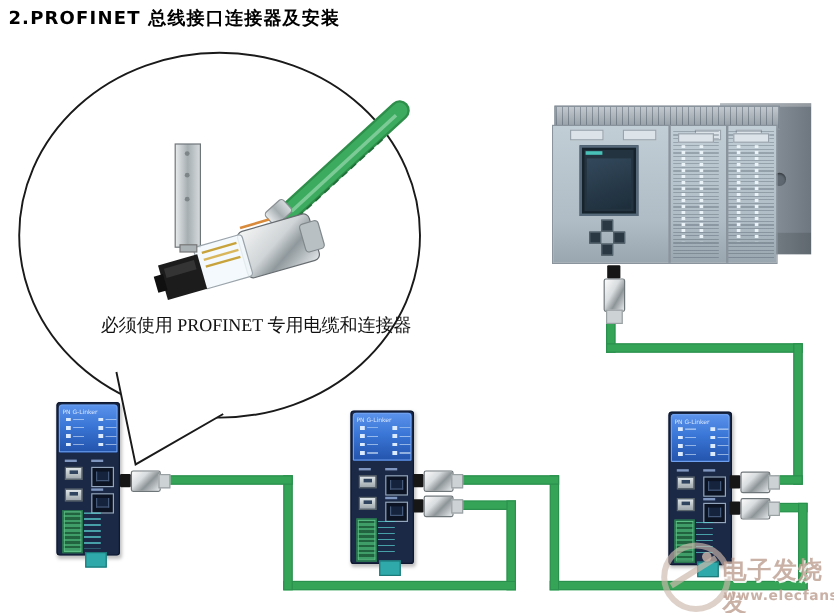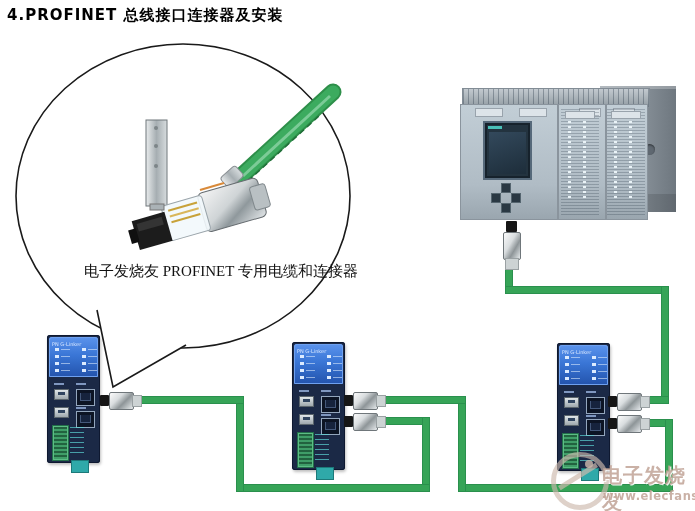--- a/index.html
+++ b/index.html
@@ -86,21 +86,21 @@
 
   
   #callout-text{left:84px;top:262px;width:260px;font-family:"Liberation Serif","DejaVu Serif",serif;
                 font-size:15px;color:#111;white-space:nowrap;}
 </style>
 </head>
 <body>
 
 <div id="canvas">
 
-  <div class="abs" id="title">4.PROFINET 总线接口连接器及安装</div>
+  <div class="abs" id="title">2.PROFINET 总线接口连接器及安装</div>
 
   <div class="cable" style="left:505px;top:264px;width:8px;height:30px;"></div>
   <div class="cable" style="left:505px;top:286px;width:164px;height:8px;"></div>
   <div class="cable" style="left:661px;top:286px;width:8px;height:118px;"></div>
   <div class="cable" style="left:646px;top:396px;width:23px;height:8px;"></div>
 
   <div class="cable" style="left:646px;top:419px;width:27px;height:8px;"></div>
   <div class="cable" style="left:665px;top:419px;width:8px;height:73px;"></div>
   <div class="cable" style="left:458px;top:484px;width:215px;height:8px;"></div>
   <div class="cable" style="left:458px;top:396px;width:8px;height:96px;"></div>
@@ -310,21 +310,21 @@
 
         <rect x="136" y="176" width="34" height="30" fill="#1c1c1c"></rect>
         <rect x="130" y="184" width="8" height="14" fill="#101010"></rect>
         <rect x="140" y="180" width="26" height="8" fill="#343434"></rect>
       </g>
     </g>
 
     <rect x="150" y="176" width="14" height="6" fill="#aab2b6" stroke="#777"></rect>
   </svg>
 
-  <div class="abs" id="callout-text">电子发烧友 PROFINET 专用电缆和连接器</div>
+  <div class="abs" id="callout-text">必须使用 PROFINET 专用电缆和连接器</div>
 
   <div class="abs" id="wm-circle"></div>
   <div class="abs" id="wm-slash"></div>
   <div class="abs" id="wm-dot"></div>
   <div class="abs wm" id="wm-text1">电子发烧友</div>
   <div class="abs wm" id="wm-text2">www.elecfans.com</div>
 
 </div>
 
 </body></html>

